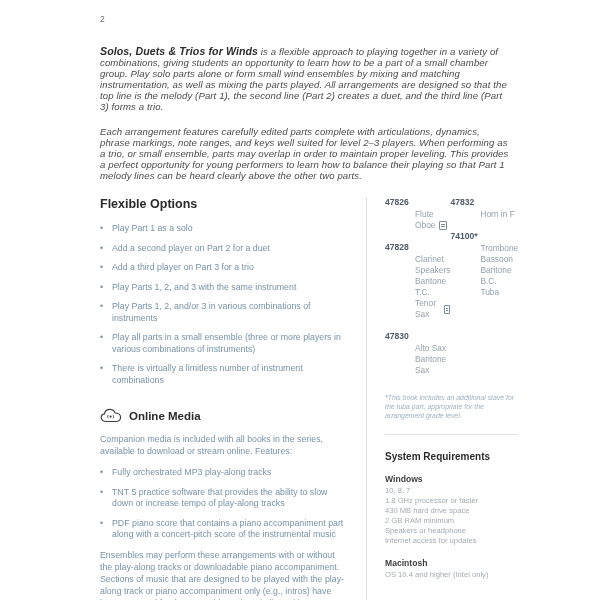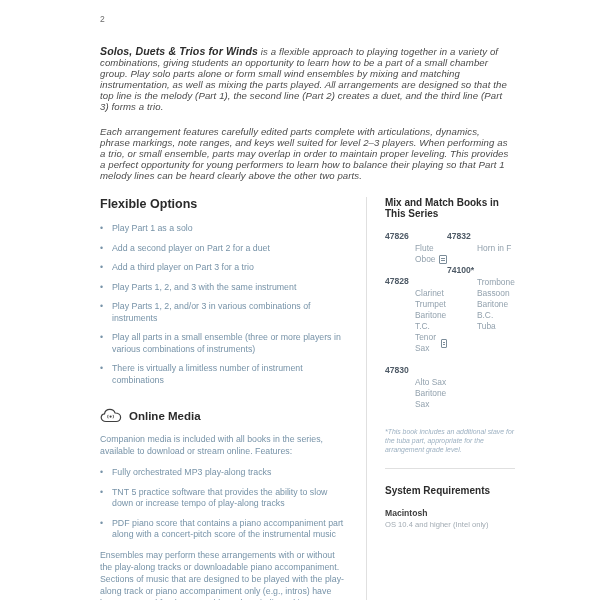--- a/index.html
+++ b/index.html
@@ -150,42 +150,41 @@
             <span class="txt">PDF piano score that contains a piano accompaniment part along with a concert-pitch score of the instrumental music</span>
           </div>
       </div>
 
       <p class="muted-par">Ensembles may perform these arrangements with or without the play-along tracks or downloadable piano accompaniment. Sections of music that are designed to be played with the play-along track or piano accompaniment only (e.g., intros) have been arranged for the ensemble and are indicated in cue notes, giving you a wide variety of performance options.</p>
 
     </div>
 
     <div class="col-right">
 
-      <div class="rc-heading">Mix and Match Books in This Series</div>
 
       <div class="books-grid">
 
         <div class="books-col">
           <div class="book-group">
             <div class="book-number">47826</div>
             <div class="book-instrument">
                 <span>Flute</span>
               </div>
             <div class="book-instrument">
                 <span>Oboe</span>
                 <span class="score-icon"></span>
               </div>
           </div>
           <div class="book-group">
             <div class="book-number">47828</div>
             <div class="book-instrument">
                 <span>Clarinet</span>
               </div>
             <div class="book-instrument">
-                <span>Trumpet</span>
+                <span>Speakers</span>
               </div>
             <div class="book-instrument">
                 <span>Baritone T.C.</span>
               </div>
             <div class="book-instrument">
                 <span>Tenor Sax</span>
                 <span class="score-icon"></span>
               </div>
           </div>
           <div class="book-group">
@@ -224,20 +223,29 @@
         </div>
 
       </div>
 
       <div class="footnote">*This book includes an additional stave for the tuba part, appropriate for the arrangement grade level.</div>
 
       <hr class="rc-divider">
 
       <div class="rc-heading">System Requirements</div>
 
+      <div class="sysreq-block">
+        <div class="sysreq-os">Windows</div>
+        <div class="sysreq-line">10, 8, 7</div>
+        <div class="sysreq-line">1.8 GHz processor or faster</div>
+        <div class="sysreq-line">430 MB hard drive space</div>
+        <div class="sysreq-line">2 GB RAM minimum</div>
+        <div class="sysreq-line">Speakers or headphone</div>
+        <div class="sysreq-line">Internet access for updates</div>
+      </div>
 
       <div class="sysreq-block">
         <div class="sysreq-os">Macintosh</div>
         <div class="sysreq-line">OS 10.4 and higher (Intel only)</div>
 
       </div>
 
     </div>
   </div>
 </div>

